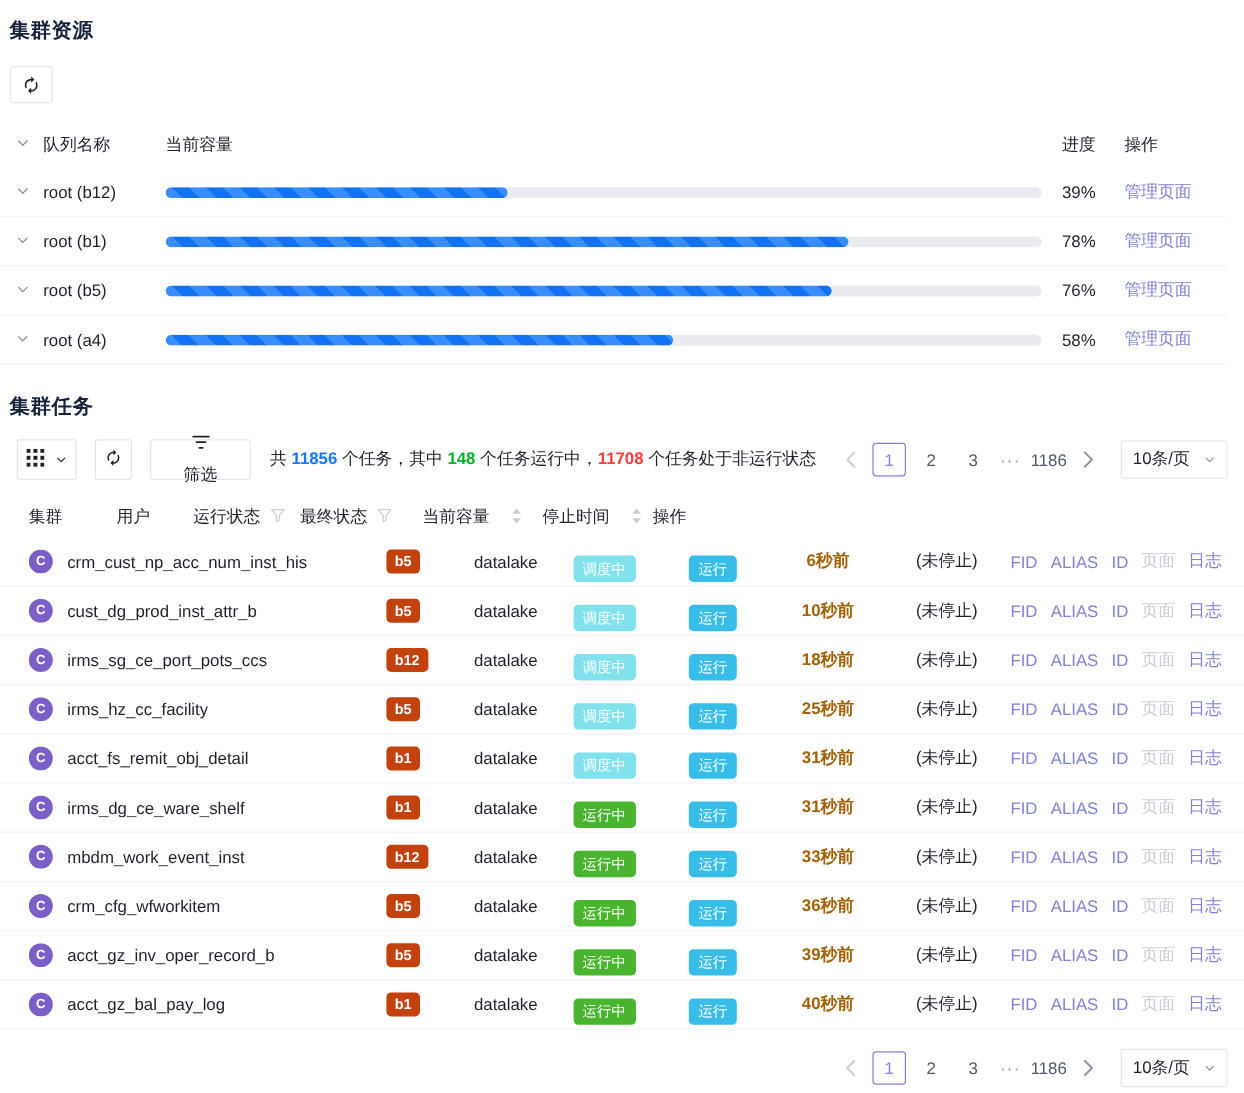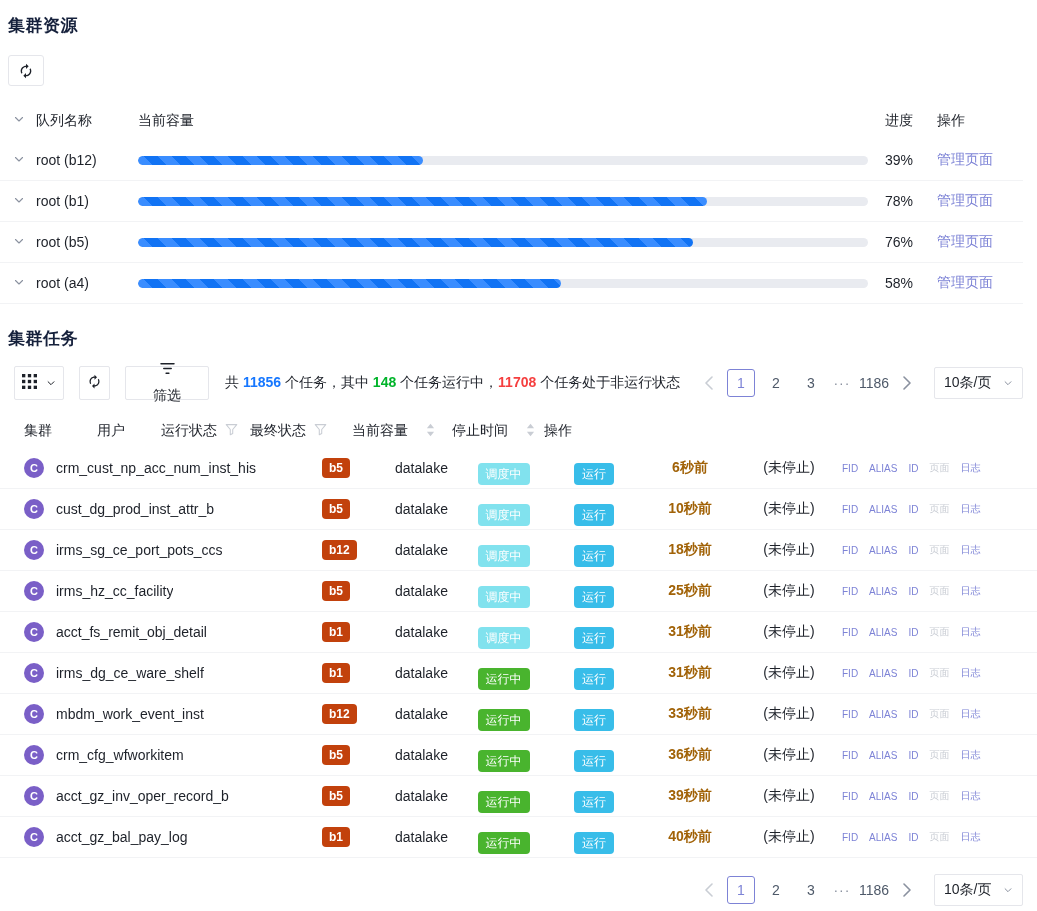--- a/index.html
+++ b/index.html
@@ -72,21 +72,21 @@
     font-size:11px; font-weight:700; display:inline-flex; align-items:center; justify-content:center; }
   .tname { color:#1d2129; white-space:nowrap; overflow:hidden; text-overflow:ellipsis; }
   .cbadge { display:inline-block; padding:3px 7px; border-radius:4px; background:#c2410c; color:#fff;
     font-size:12px; font-weight:700; line-height:1.2; }
   .badge { display:inline-block; min-width:40px; padding:4px 8px; border-radius:4px; color:#fff; font-size:12px; line-height:1.2;margin-top:12px; }
   .bg-sched { background:#81e2ee; }
   .bg-run { background:#49b42e; }
   .bg-final { background:#38bde9; }
   .stime-val { font-weight:700; color:#a16207; }
   .etime-val { color:#1d2129; }
-  .op { color:#7d83d6; text-decoration:none; font-size:10px; cursor:pointer; white-space:nowrap; }
+  .op { color:#7d83d6; text-decoration:none; font-size:14px; cursor:pointer; white-space:nowrap; }
   .op.disabled { color:#c9cdd4; cursor:default; }
 
   .bottom-bar { display:flex; margin-top:16px; padding-right:14px; }
 </style>
 </head>
 <body>
 
 <div class="page">
 
   <div class="section-title">集群资源</div>

